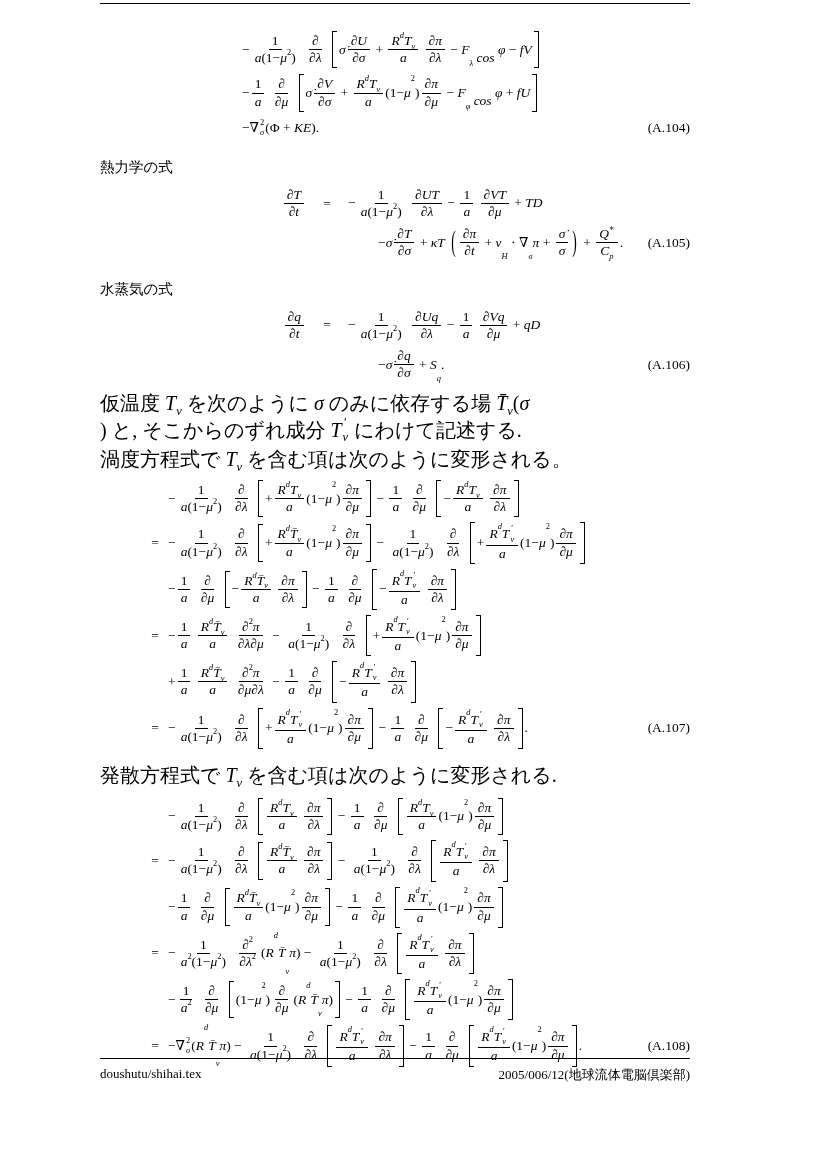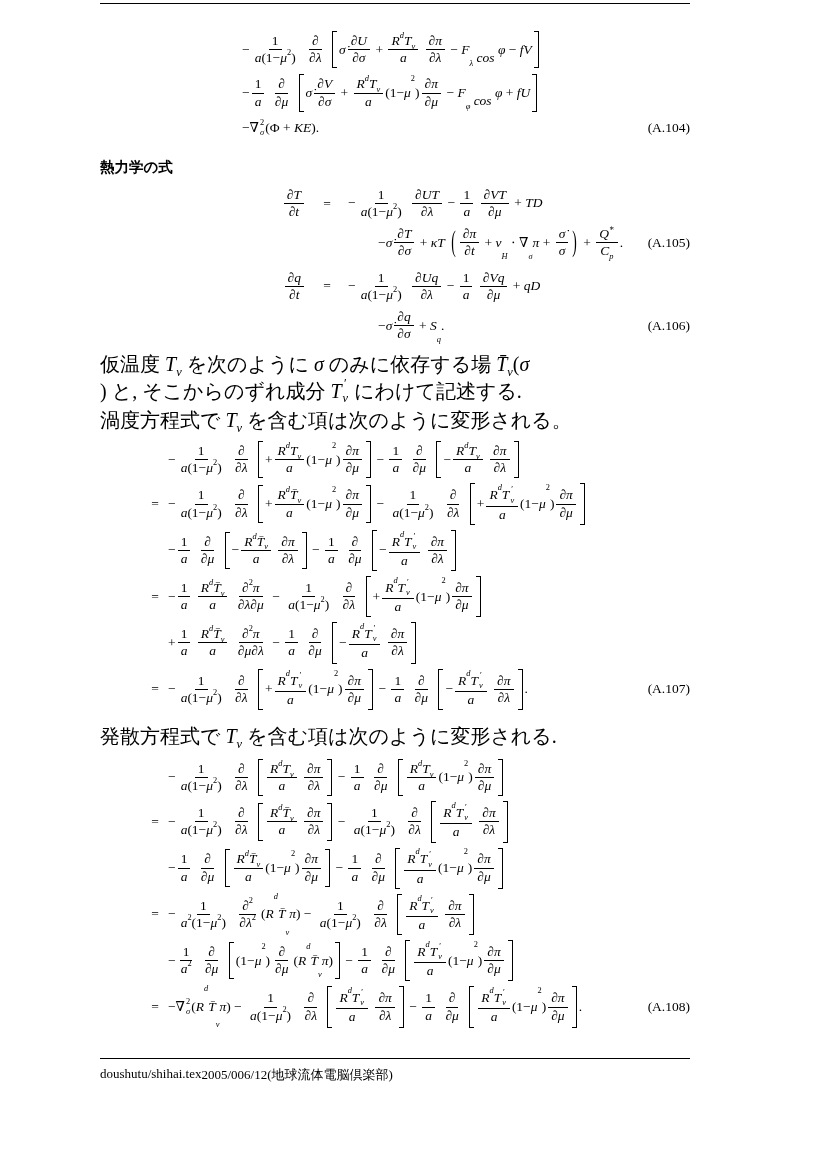--- a/index.html
+++ b/index.html
@@ -10,21 +10,21 @@
   }
   .content{margin-left:100px;width:590px;position:relative;}
   
   .pheader{display:flex;justify-content:space-between;align-items:baseline;
     padding-top:92px;font-weight:bold;font-size:14px;}
   .pheader .hr-right{display:flex;align-items:baseline;}
   .pheader .hr-sec{margin-right:12px;}
   .pheader .pgnum{margin-left:26px;}
   .hrule{border-top:1.3px solid #000;margin-top:3px;height:0;}
   
-  .shead{font-size:14.5px;margin-top:20px;font-weight:bold;}
+  .shead{font-size:14.5px;margin-top:20px;}
   .para{font-size:20px;line-height:1.55;margin-top:8px;
     display:flex;align-items:center;flex-wrap:wrap;}
   
   .eq{display:flex;flex-direction:column;gap:6px;font-size:13.5px;}
   .eq[data-eq="A104"]{margin-top:27px;}
   .eq[data-eq="A105"]{margin-top:10px;}
   .eq[data-eq="A106"]{margin-top:10px;}
   .eq[data-eq="A107"]{margin-top:9px;gap:5px;}
   .eq[data-eq="A108"]{margin-top:11px;gap:5px;}
   .eqrow{display:flex;align-items:center;width:100%;}
@@ -48,21 +48,21 @@
   .brk{display:inline-flex;align-items:stretch;margin:0 2px;}
   .brk>.mrow{padding:2px 1px;}
   .brL,.brR{width:4px;display:inline-block;}
   .brL{border:1.1px solid #000;border-right:none;margin-right:1px;}
   .brR{border:1.1px solid #000;border-left:none;margin-left:1px;}
   .par{display:inline-flex;align-items:center;margin:0 1px;}
   .pgl{display:inline-block;transform:scaleY(2.15);margin:0 2px;font-weight:normal;}
   
   .pfooter{position:absolute;left:100px;width:590px;top:1058px;}
   .frule{border-top:1px solid #000;height:0;}
-  .frow{display:flex;font-size:13px;margin-top:7px;}
+  .frow{display:flex;justify-content:space-between;font-size:13px;margin-top:7px;}
 </style>
 </head>
 <body>
 
 <div class="content">
 
   <div class="hrule"></div>
 
   <div class="eq" data-eq="A104" style="padding-left: 142px;">
       <div class="eqrow">
@@ -95,20 +95,21 @@
         <span class="expr mroot"><span class="mc">−</span><span class="frac"><span class="num mrow"><span class="mc">1</span></span><span class="den mrow"><i class="mci">a</i><span class="mc">(1−</span><i class="mci">μ</i><sup class="msup"><span class="mrow"><span class="mc">2</span></span></sup><span class="mc">)</span></span></span><span class="mc"> </span><span class="frac"><span class="num mrow"><i class="mci">∂UT</i></span><span class="den mrow"><i class="mci">∂λ</i></span></span><span class="mc"> − </span><span class="frac"><span class="num mrow"><span class="mc">1</span></span><span class="den mrow"><i class="mci">a</i></span></span><span class="mc"> </span><span class="frac"><span class="num mrow"><i class="mci">∂VT</i></span><span class="den mrow"><i class="mci">∂μ</i></span></span><span class="mc"> + </span><i class="mci">TD</i></span>
       </div>
       <div class="eqrow">
         <span class="lhs" style="min-width: 38px;"></span>
         <span class="rel" style="min-width: 42px;"></span>
         <span class="expr mroot" style="padding-left: 30px;"><span class="mc">−</span><i class="mci">σ̇</i><span class="frac"><span class="num mrow"><i class="mci">∂T</i></span><span class="den mrow"><i class="mci">∂σ</i></span></span><span class="mc"> + </span><i class="mci">κT</i><span class="mc"> </span><span class="par"><span class="pgl">(</span><span class="mrow"><span class="frac"><span class="num mrow"><i class="mci">∂π</i></span><span class="den mrow"><i class="mci">∂t</i></span></span><span class="mc"> + </span><i class="mci">v</i><sub class="msub"><span class="mrow"><i class="mci">H</i></span></sub><span class="mc"> ⋅ ∇</span><sub class="msub"><span class="mrow"><i class="mci">σ</i></span></sub><i class="mci">π</i><span class="mc"> + </span><span class="frac"><span class="num mrow"><i class="mci">σ̇</i></span><span class="den mrow"><i class="mci">σ</i></span></span></span><span class="pgl">)</span></span><span class="mc"> + </span><span class="frac"><span class="num mrow"><i class="mci">Q</i><sup class="msup"><span class="mrow"><span class="mc">∗</span></span></sup></span><span class="den mrow"><i class="mci">C</i><sub class="msub"><span class="mrow"><i class="mci">p</i></span></sub></span></span><span class="mc">.</span></span>
         <span class="tag">(A.105)</span>
       </div>
     </div>
 
+  <div class="shead">水蒸気の式</div>
 
   <div class="eq" data-eq="A106" style="padding-left: 168px;">
       <div class="eqrow">
         <span class="lhs" style="min-width: 38px;">
           <span class="frac">
             <span class="num mrow">
               <i class="mci">∂q</i>
             </span>
             <span class="den mrow">
               <i class="mci">∂t</i>

